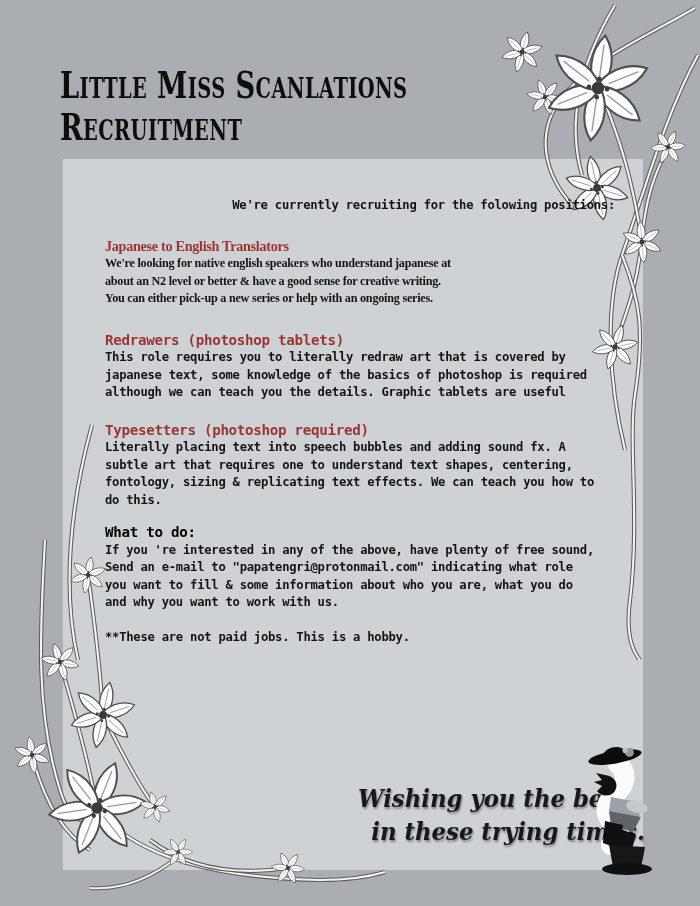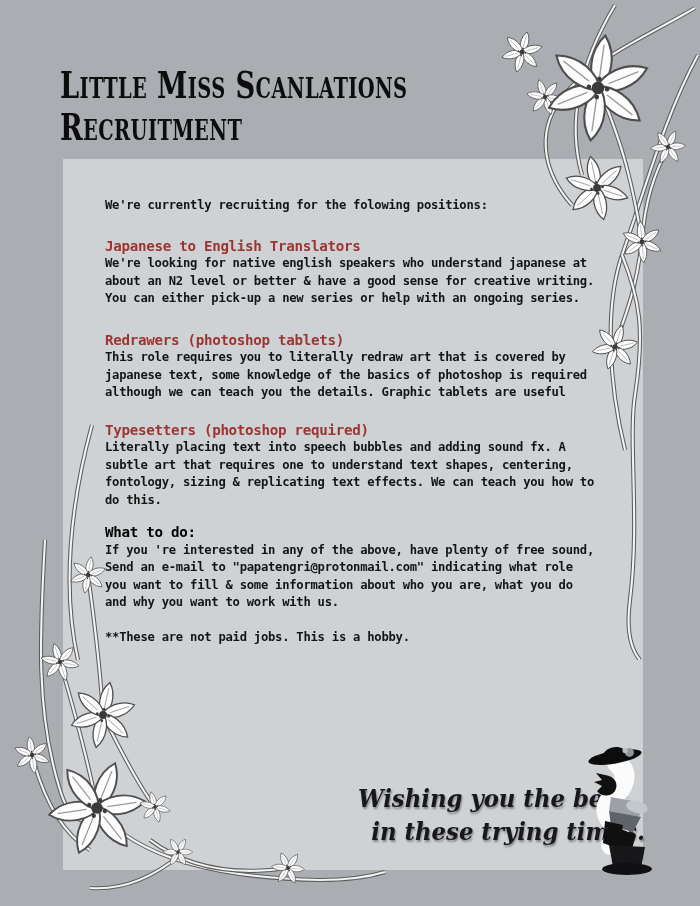--- a/index.html
+++ b/index.html
@@ -20,23 +20,23 @@
     transform:scaleX(0.72);transform-origin:0 0;
   }
   .text-flow{
     position:absolute;left:105px;top:197px;width:510px;z-index:2;
     color:#141414;
   }
   .body-line,.intro-line,.footnote-line{
     font-size:12.2px;font-weight:bold;letter-spacing:-0.25px;
     line-height:17.5px;white-space:nowrap;
   }
-  .intro-line{margin-bottom:23px;}
+  .intro-line{margin-bottom:23px;text-align:right;}
   .section{margin-bottom:20px;}
-  .section.s1{margin-bottom:24px;}
+  .section.s1{margin-bottom:24px;font-family:Liberation Serif, serif;}
   .section.s3{margin-bottom:15px;}
   .section.s4{margin-bottom:17px;}
   .section-heading{
     font-size:14.2px;font-weight:bold;letter-spacing:-0.3px;
     line-height:17.5px;white-space:nowrap;
   }
   .heading-red{color:#9c3431;}
   .heading-navy{color:#000000;}
   .signature{
     position:absolute;left:358px;top:782px;z-index:2;

